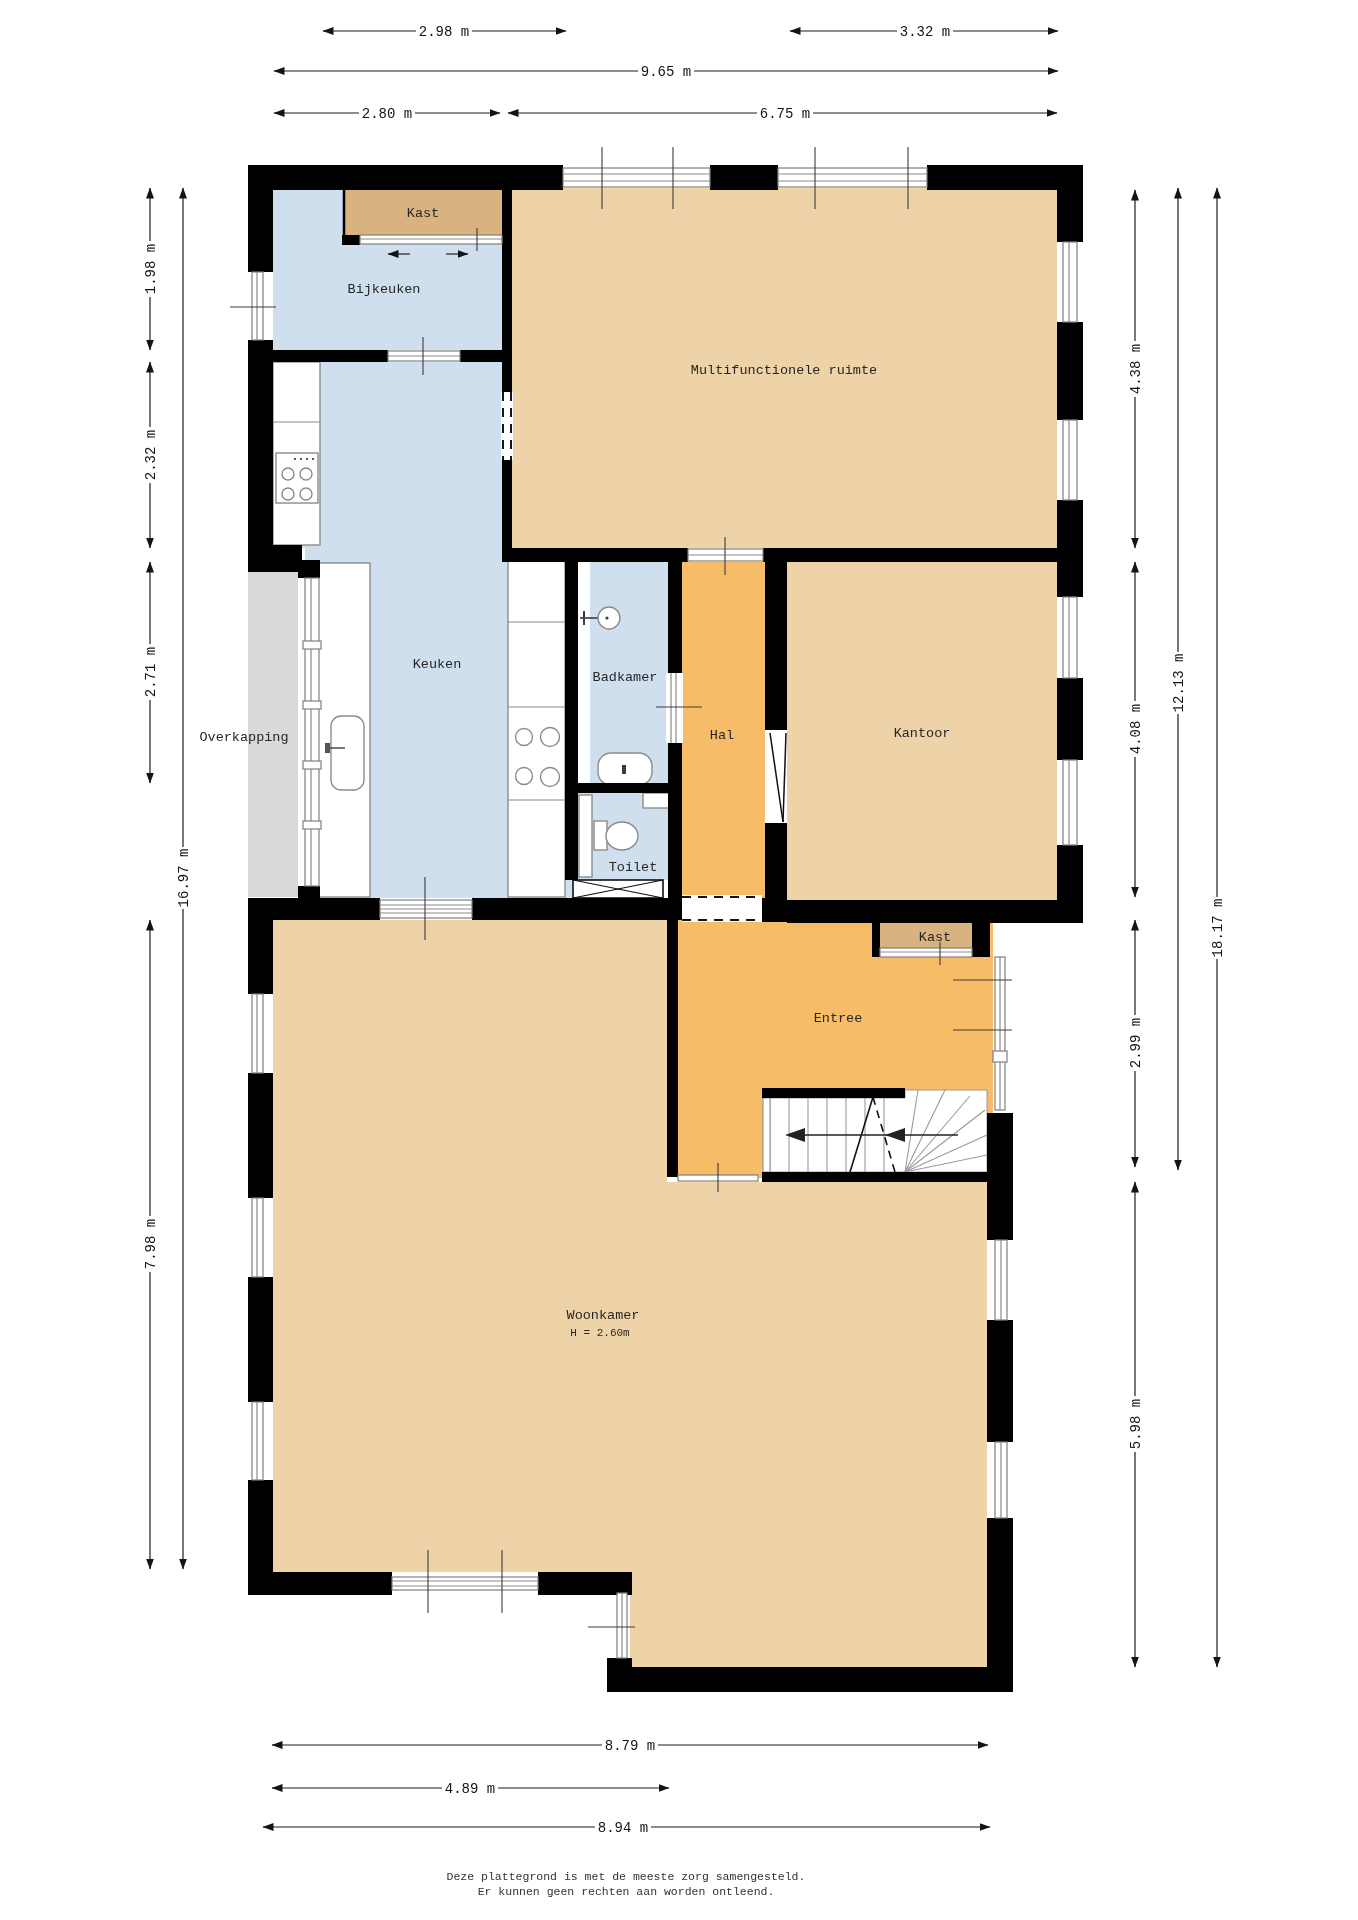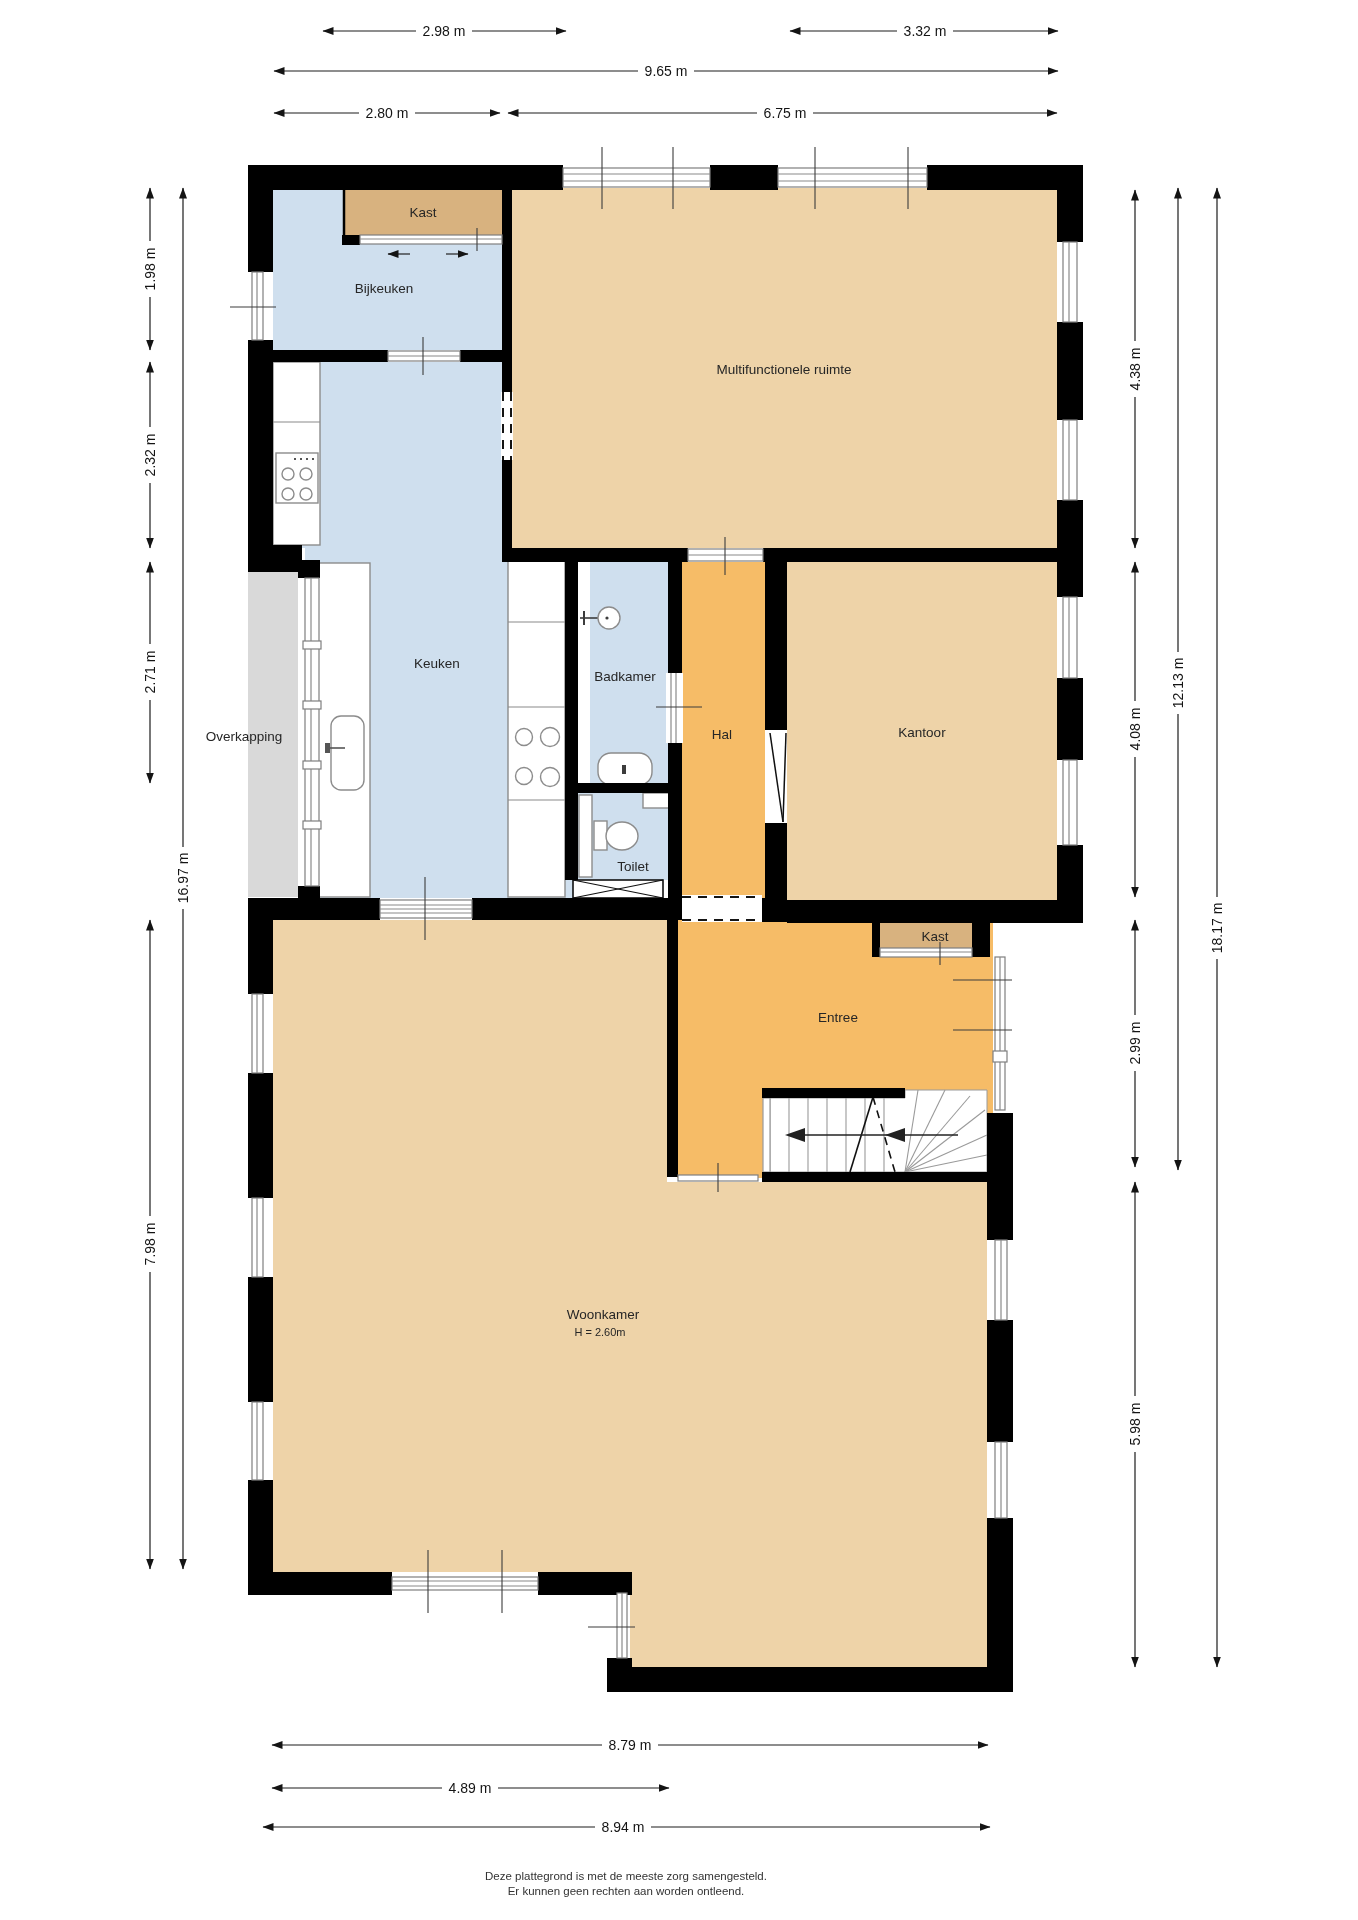--- a/index.html
+++ b/index.html
@@ -1,16 +1,16 @@
 <!DOCTYPE html>
 <html><head>
 <meta charset="utf-8">
 <style>
   html,body{margin:0;padding:0;background:#ffffff;}
-  .stage{position:relative;width:1358px;height:1920px;background:#fff;font-family:Liberation Sans, sans-serif;}
+  .stage{position:relative;width:1358px;height:1920px;background:#fff;font-family:Liberation Mono, monospace;}
   svg{display:block;}
   .wall{fill:#000000;stroke:none;}
   .win{fill:#ffffff;stroke:#7f7f7f;stroke-width:1.2;}
   .win-line{stroke:#8a8a8a;stroke-width:1.2;fill:none;}
   .tick{stroke:#3c3c3c;stroke-width:1.1;fill:none;}
   .fixture{fill:#ffffff;stroke:#8c8c8c;stroke-width:1.4;}
   .tread{stroke:#9a9a9a;stroke-width:1.1;}
   .dash-open{stroke:#141414;stroke-width:2;stroke-dasharray:9 7;fill:none;}
   .dim-line{stroke:#1c1c1c;stroke-width:1.2;fill:none;}
   .dim-label{font-size:14px;fill:#141414;text-anchor:middle;}

